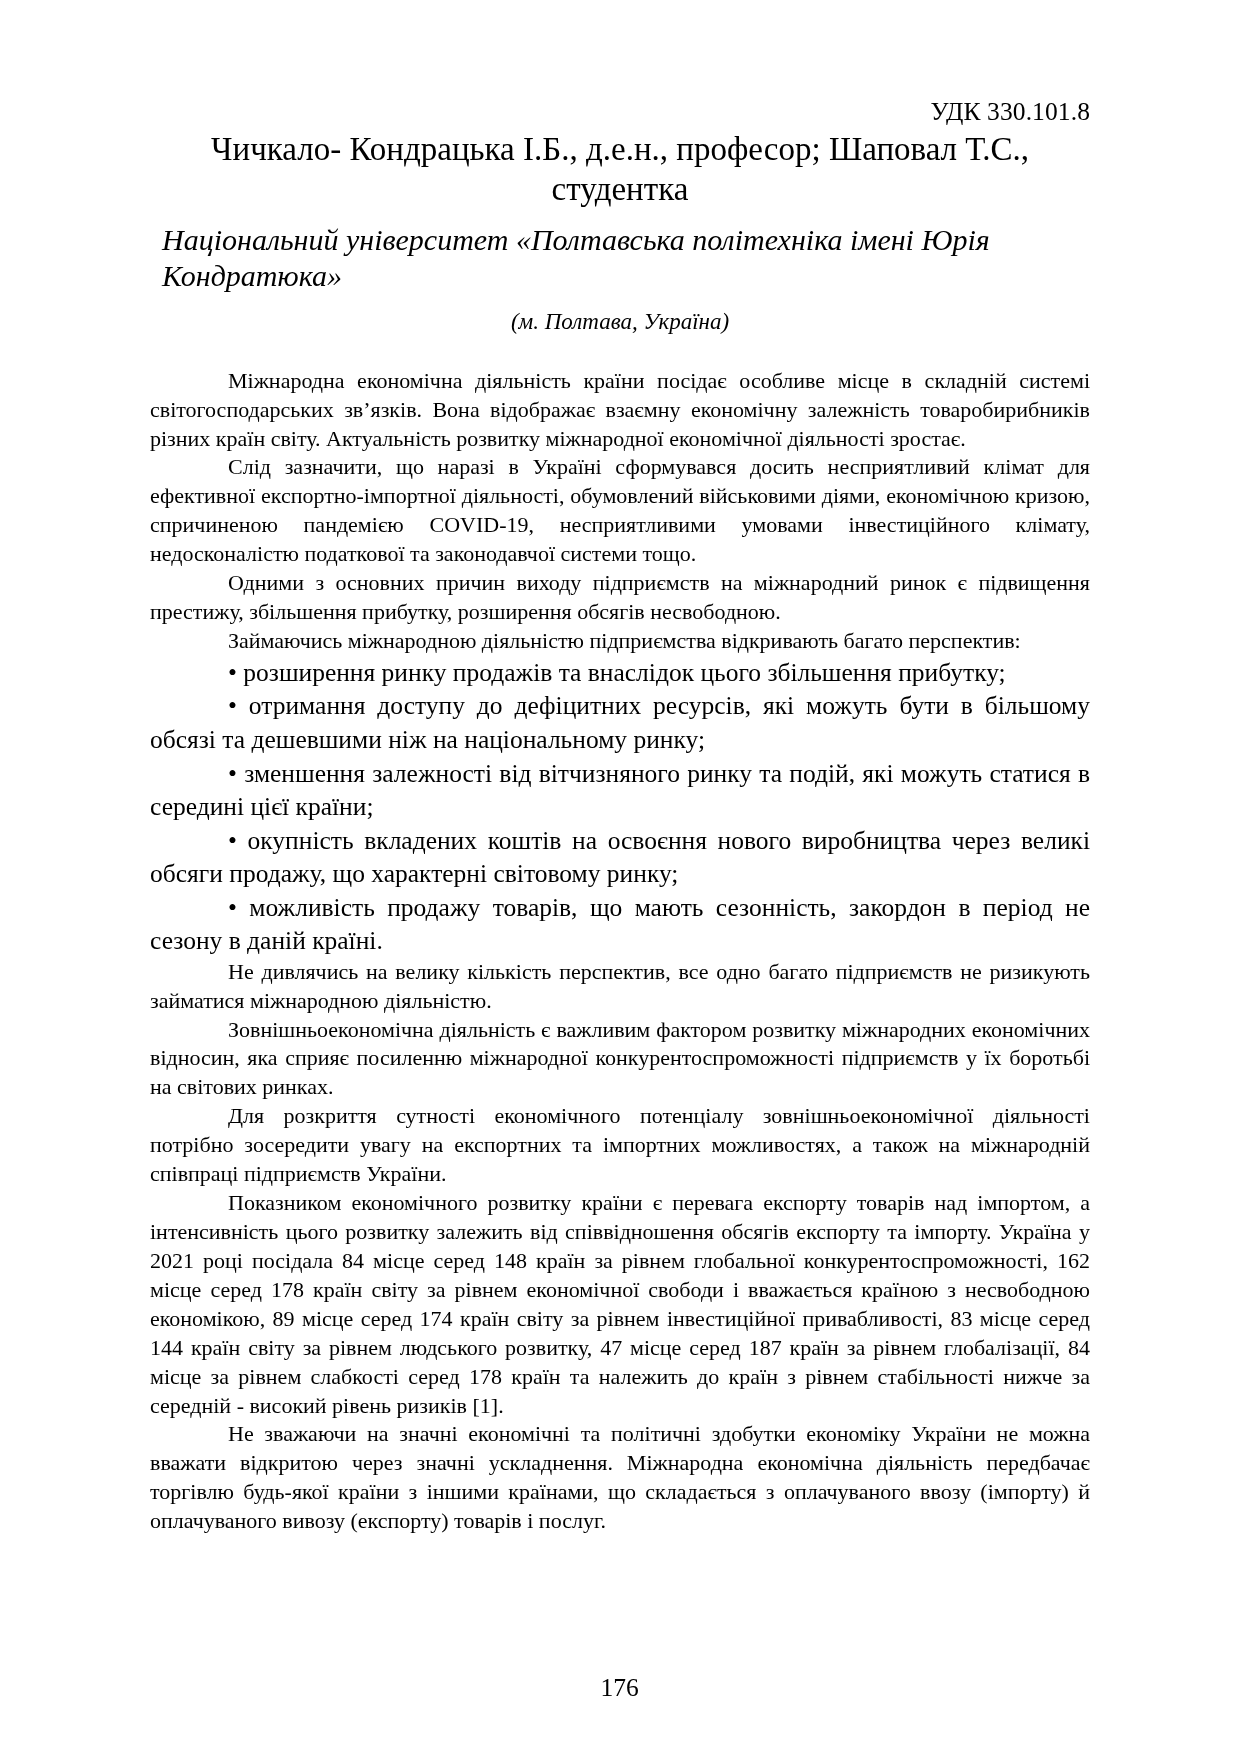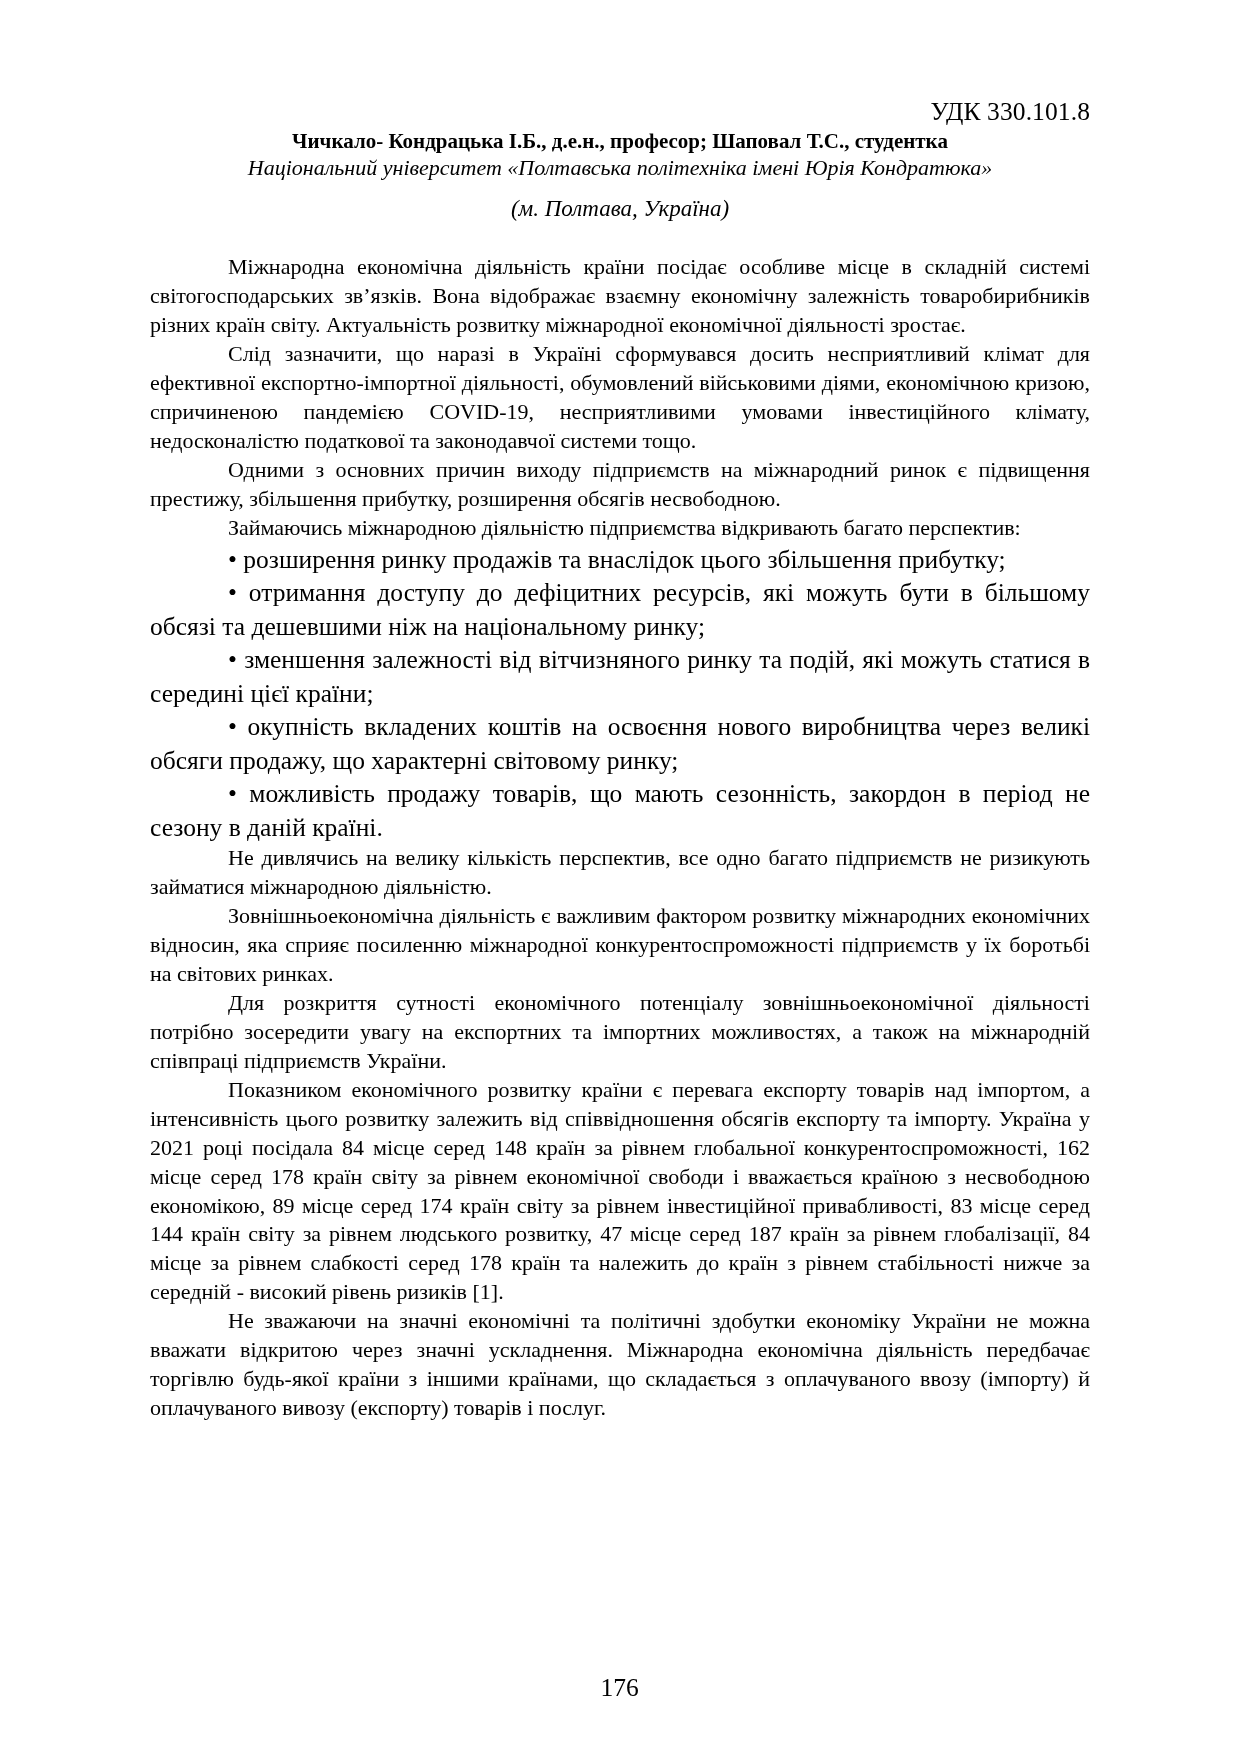--- a/index.html
+++ b/index.html
@@ -25,32 +25,30 @@
   }
   
   .udk {
     font-size: 25.5px;
     line-height: 1.22;
     text-align: right;
     margin: 0 0 2px 0;
     letter-spacing: 0.1px;
   }
   .authors {
-    font-size: 21px;
+    font-size: 33px;
     line-height: 1.22;
     text-align: center;
     margin: 0;
-    font-weight: bold;
   }
   .affiliation {
-    font-size: 22px;
+    font-size: 30px;
     line-height: 1.22;
-    text-align: center;
     font-style: italic;
-    margin: 0;
+    margin: 12px;
   }
   .city {
     font-size: 23px;
     line-height: 1.3;
     text-align: center;
     font-style: italic;
     margin: 12px;
   }
   .title {
     font-size: 25.5px;

